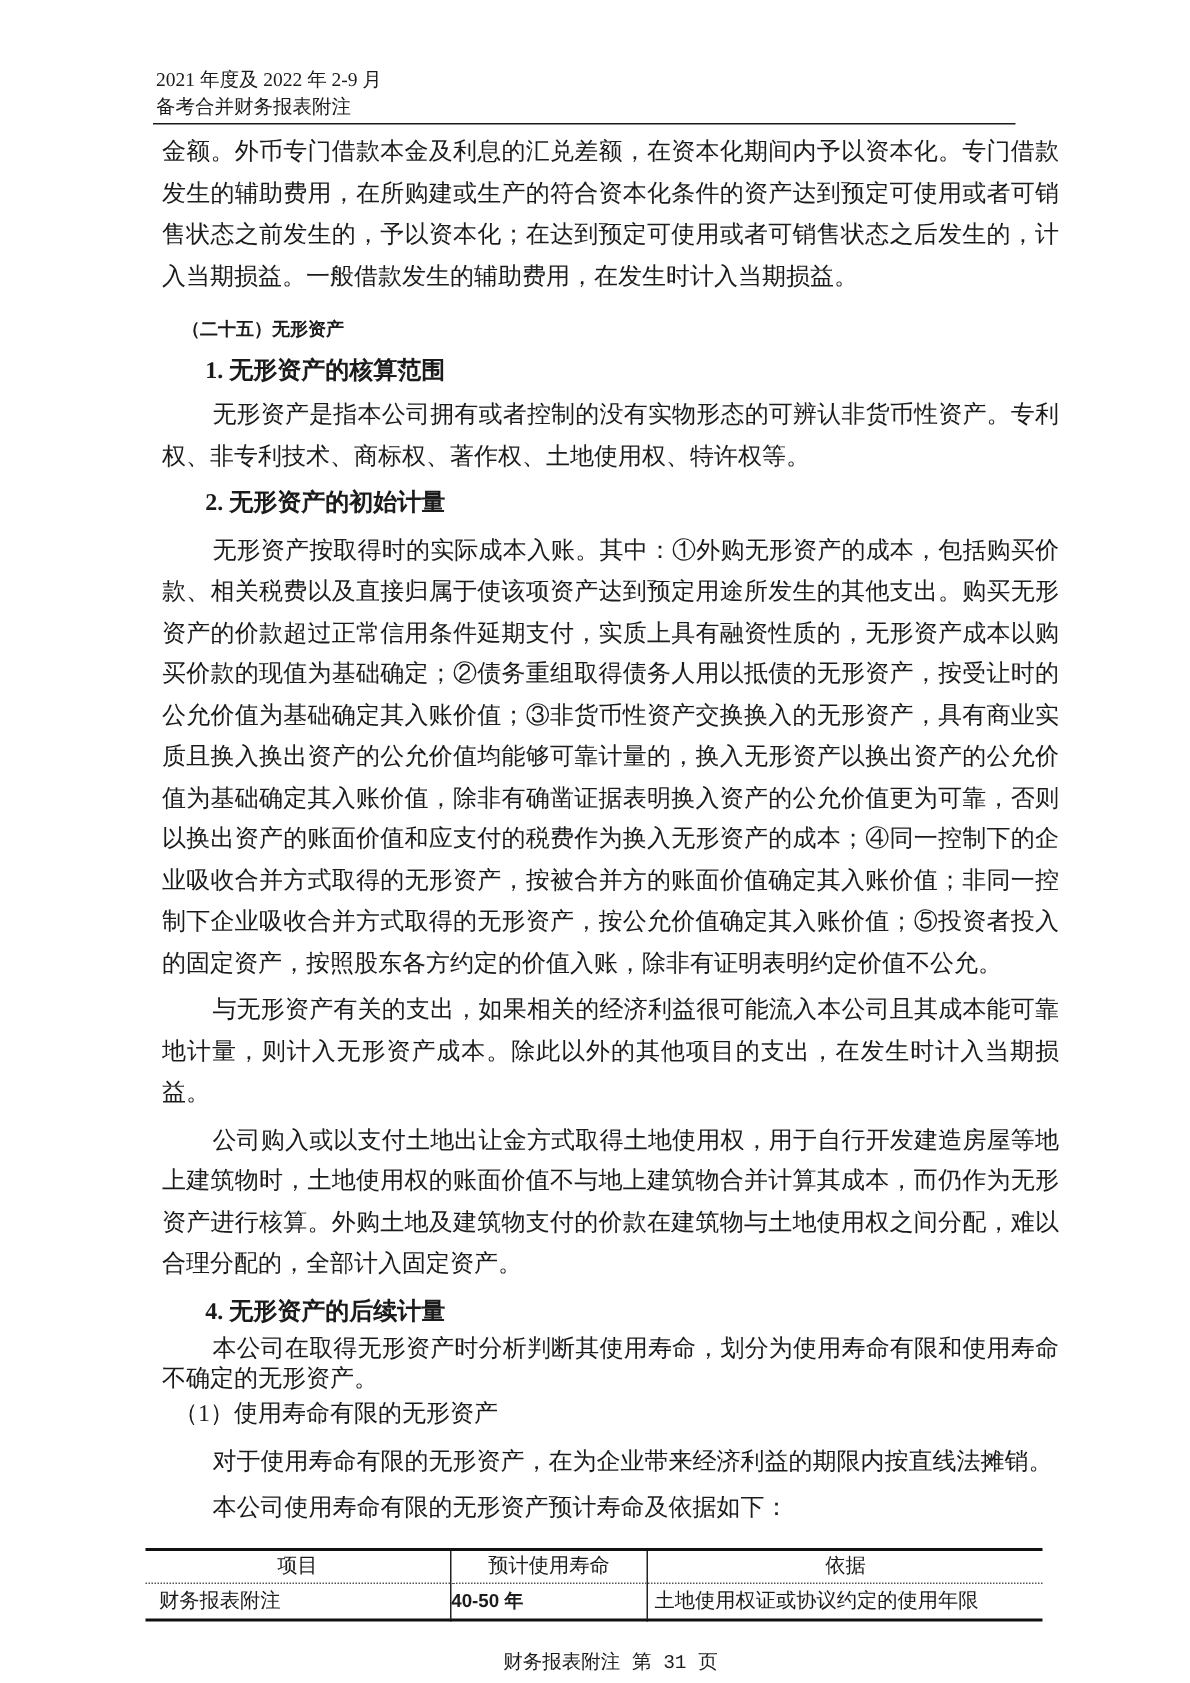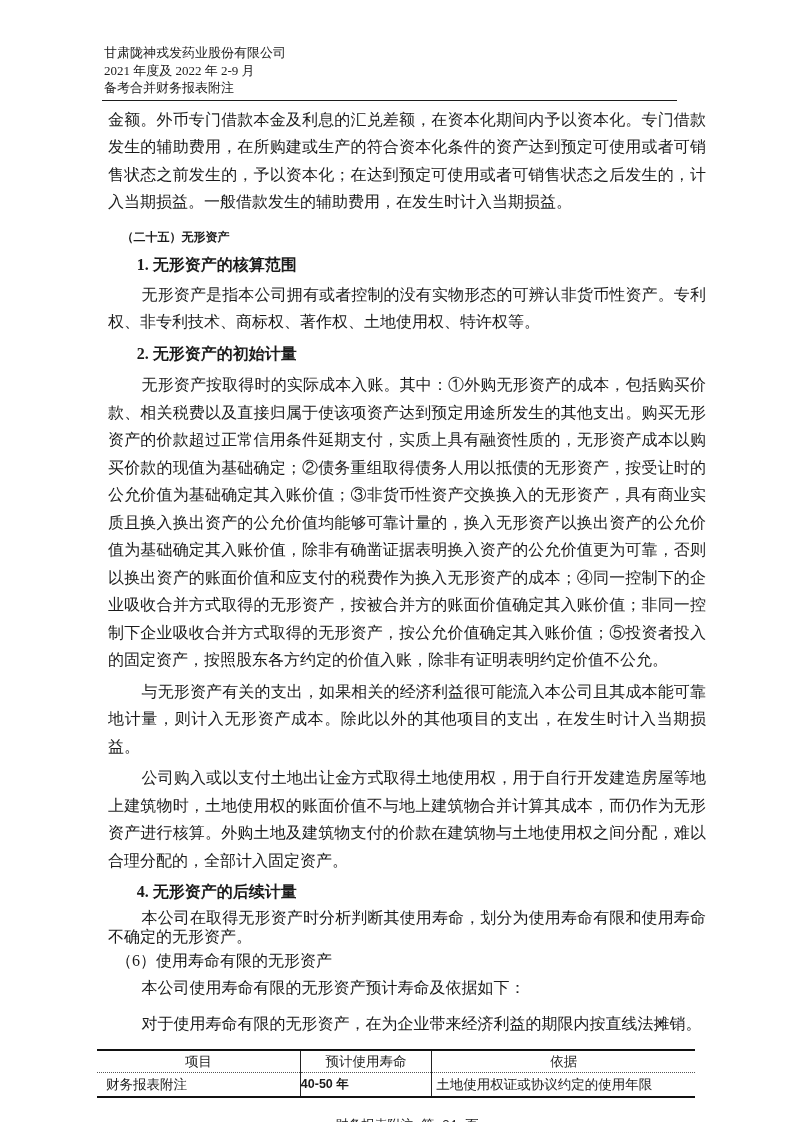--- a/index.html
+++ b/index.html
@@ -77,44 +77,43 @@
     width:606px; text-align:center;
     font-size:13px; margin-top:18px;font-family:Liberation Mono, monospace;
   }
 </style>
 </head>
 <body>
 
 <div class="page">
 
   <header class="doc-header">
-    <div>甘肃陇神戎发药业股份有限公司</div>
     <div>2021 年度及 2022 年 2-9 月</div>
     <div>备考合并财务报表附注</div>
   </header>
   <div class="header-rule"></div>
 
   <main>
     <p class="para carryover">金额。外币专门借款本金及利息的汇兑差额，在资本化期间内予以资本化。专门借款发生的辅助费用，在所购建或生产的符合资本化条件的资产达到预定可使用或者可销售状态之前发生的，予以资本化；在达到预定可使用或者可销售状态之后发生的，计入当期损益。一般借款发生的辅助费用，在发生时计入当期损益。</p>
 
     <h3 class="h-section">（二十五）无形资产</h3>
 
     <h4 class="h-num">1. 无形资产的核算范围</h4>
     <p class="para mt2">无形资产是指本公司拥有或者控制的没有实物形态的可辨认非货币性资产。专利权、非专利技术、商标权、著作权、土地使用权、特许权等。</p>
 
     <h4 class="h-num">2. 无形资产的初始计量</h4>
     <p class="para">无形资产按取得时的实际成本入账。其中：①外购无形资产的成本，包括购买价款、相关税费以及直接归属于使该项资产达到预定用途所发生的其他支出。购买无形资产的价款超过正常信用条件延期支付，实质上具有融资性质的，无形资产成本以购买价款的现值为基础确定；②债务重组取得债务人用以抵债的无形资产，按受让时的公允价值为基础确定其入账价值；③非货币性资产交换换入的无形资产，具有商业实质且换入换出资产的公允价值均能够可靠计量的，换入无形资产以换出资产的公允价值为基础确定其入账价值，除非有确凿证据表明换入资产的公允价值更为可靠，否则以换出资产的账面价值和应支付的税费作为换入无形资产的成本；④同一控制下的企业吸收合并方式取得的无形资产，按被合并方的账面价值确定其入账价值；非同一控制下企业吸收合并方式取得的无形资产，按公允价值确定其入账价值；⑤投资者投入的固定资产，按照股东各方约定的价值入账，除非有证明表明约定价值不公允。</p>
     <p class="para">与无形资产有关的支出，如果相关的经济利益很可能流入本公司且其成本能可靠地计量，则计入无形资产成本。除此以外的其他项目的支出，在发生时计入当期损益。</p>
     <p class="para">公司购入或以支付土地出让金方式取得土地使用权，用于自行开发建造房屋等地上建筑物时，土地使用权的账面价值不与地上建筑物合并计算其成本，而仍作为无形资产进行核算。外购土地及建筑物支付的价款在建筑物与土地使用权之间分配，难以合理分配的，全部计入固定资产。</p>
 
     <h4 class="h-num">4. 无形资产的后续计量</h4>
     <p class="para tight mt2">本公司在取得无形资产时分析判断其使用寿命，划分为使用寿命有限和使用寿命不确定的无形资产。</p>
-    <p class="item-head">（6）使用寿命有限的无形资产</p>
+    <p class="item-head">（1）使用寿命有限的无形资产</p>
+    <p class="para mt8">对于使用寿命有限的无形资产，在为企业带来经济利益的期限内按直线法摊销。</p>
     <p class="para">本公司使用寿命有限的无形资产预计寿命及依据如下：</p>
-    <p class="para mt8">对于使用寿命有限的无形资产，在为企业带来经济利益的期限内按直线法摊销。</p>
 
     <table class="att-table">
       <colgroup>
           <col class="c1">
           <col class="c2">
           <col class="c3">
         </colgroup>
       <thead>
         <tr>
           <th>项目</th>

